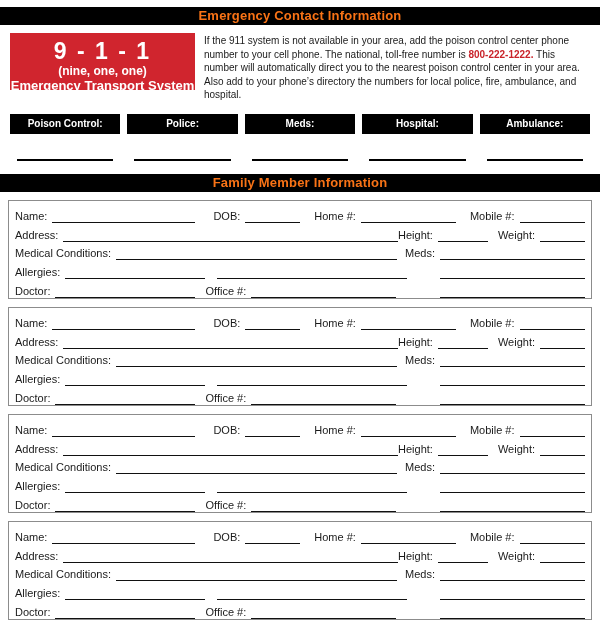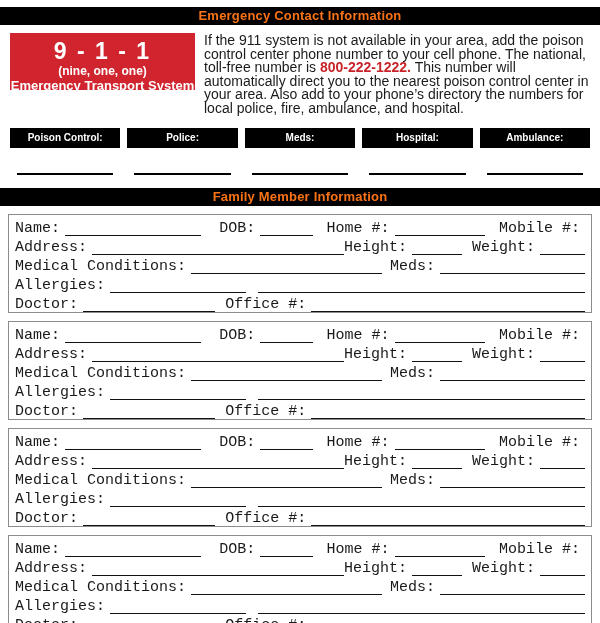--- a/index.html
+++ b/index.html
@@ -48,21 +48,21 @@
     font-weight: bold;
     line-height: 14px;
   }
   .red-box .subtitle {
     font-size: 13px;
     font-weight: bold;
     line-height: 16px;
   }
   .intro {
     flex: 1;
-    font-size: 14px;
+    font-size: 10px;
     line-height: 13.6px;
     padding-top: 1px;
   }
   .intro .phone { color: #c9232a; font-weight: bold; }
 
   
   .contacts-row {
     display: flex;
     gap: 7px;
     padding: 0 10px;
@@ -92,23 +92,22 @@
     border: 1px solid #8c8c8c;
     height: 99px;
     margin-bottom: 8px;
     padding: 3px 6px 0 6px;
     overflow: hidden;
   }
   .member-row {
     display: flex;
     align-items: flex-end;
     height: 18.8px;
-    font-size: 15px;
+    font-size: 11px;
     white-space: nowrap;
-    font-family: Liberation Mono, monospace;
   }
   .label { margin-right: 5px; line-height: 14px; }
   .line {
     display: inline-block;
     border-bottom: 1.3px solid #111111;
     height: 12px;
   }
   .grow { flex: 1; }
   .w143 { width: 143px; } .w55 { width: 55px; } .w95 { width: 95px; }
   .w50 { width: 50px; }  .w45 { width: 45px; } .w140 { width: 140px; }

